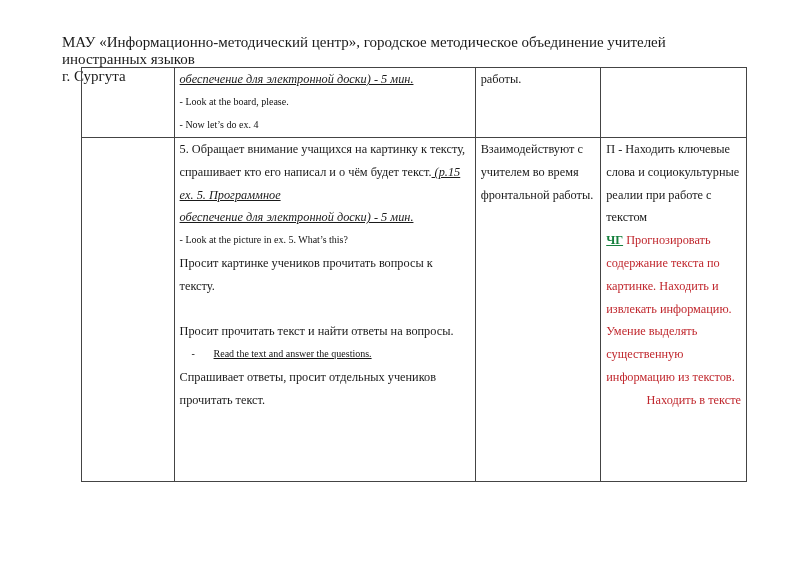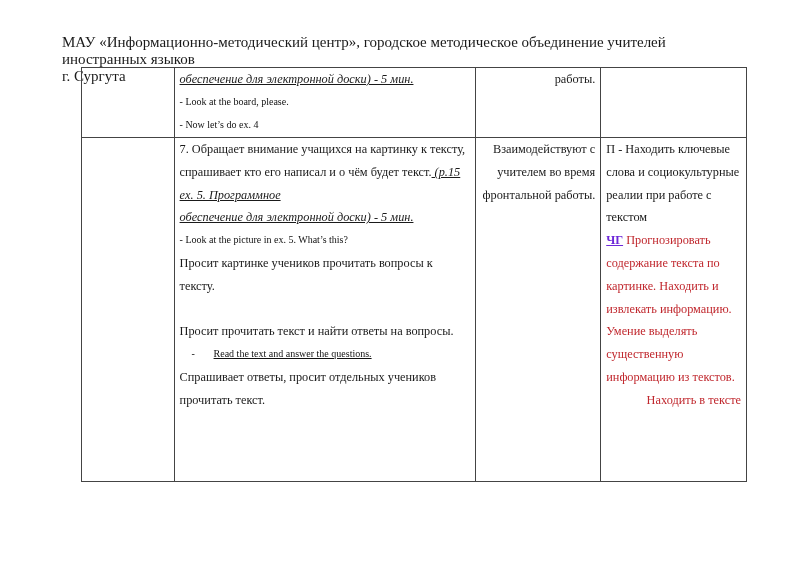--- a/index.html
+++ b/index.html
@@ -35,21 +35,21 @@
     }
     .lesson-table td {
       border: 1.3px solid #444;
       vertical-align: top;
       padding: 0 5px;
       font-size: 12.3px;
       line-height: 22.8px;
     }
     .col1 { width: 87px; }
     .col2 { width: 283px; }
-    .col3 { width: 118px; text-align: right; }
+    .col3 { width: 118px; }
     .col4 { width: 137px; }
     .lesson-table tr.row1 td { height: 69px; }
     .lesson-table tr.row2 td { height: 343px; }
     .para { display: block; }
     .ital-u {
       font-style: italic;
       text-decoration: underline;
     }
     .en {
       color: #111;
@@ -60,21 +60,21 @@
       display: block;
       padding-left: 12px;
       text-decoration: underline;
     }
     .bullet .dash {
       display: inline-block;
       width: 22px;
     }
     .red { color: #c0272d; }
     .red-label {
-      color: #6d28d9;
+      color: #15803d;
       font-weight: bold;
       text-decoration: underline;
     }
     .indent1 { padding-left: 5px; text-align: right; }
     .row1 .col2 { padding-top: 0; }
   </style>
 </head>
 <body>
 
 <div class="page-header">
@@ -96,21 +96,21 @@
       <span class="para ital-u">обеспечение для электронной доски) - 5 мин.</span>
       <span class="para en">- Look at the board, please.</span>
       <span class="para en">- Now let’s do ex. 4</span>
     </td>
     <td class="col3">работы.</td>
     <td class="col4"></td>
   </tr>
   <tr class="row2">
     <td class="col1"></td>
     <td class="col2">
-      <span>7. Обращает внимание учащихся на картинку к тексту, спрашивает кто его написал и о чём будет текст.</span><span class="ital-u"> (р.15 ex. 5. Программное</span>
+      <span>5. Обращает внимание учащихся на картинку к тексту, спрашивает кто его написал и о чём будет текст.</span><span class="ital-u"> (р.15 ex. 5. Программное</span>
       <span class="para ital-u">обеспечение для электронной доски) - 5 мин.</span>
       <span class="para en">- Look at the picture in ex. 5. What’s this?</span>
       <span class="para">Просит картинке учеников прочитать вопросы к тексту.</span>
       <span class="spacer"></span>
       <span class="para">Просит прочитать текст и найти ответы на вопросы.</span>
       <span class="bullet en"><span class="dash">-</span><span>Read the text and answer the questions.</span></span>
       <span class="para">Спрашивает ответы, просит отдельных учеников прочитать текст.</span>
     </td>
     <td class="col3">Взаимодействуют с учителем во время фронтальной работы.</td>
     <td class="col4">

